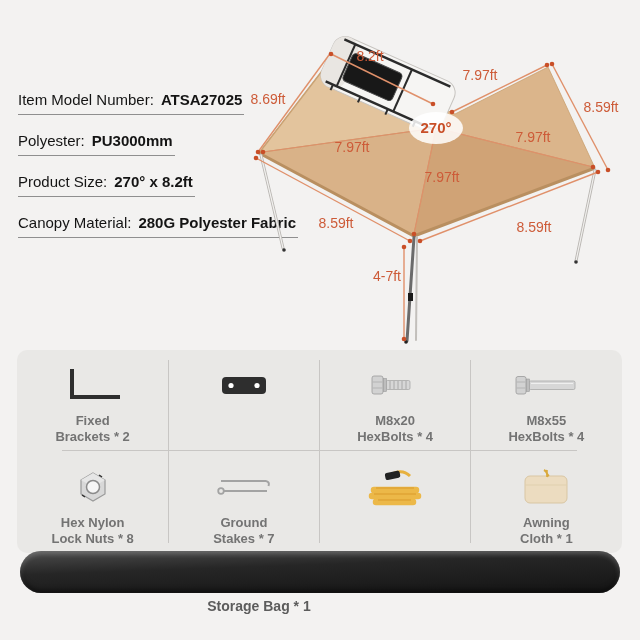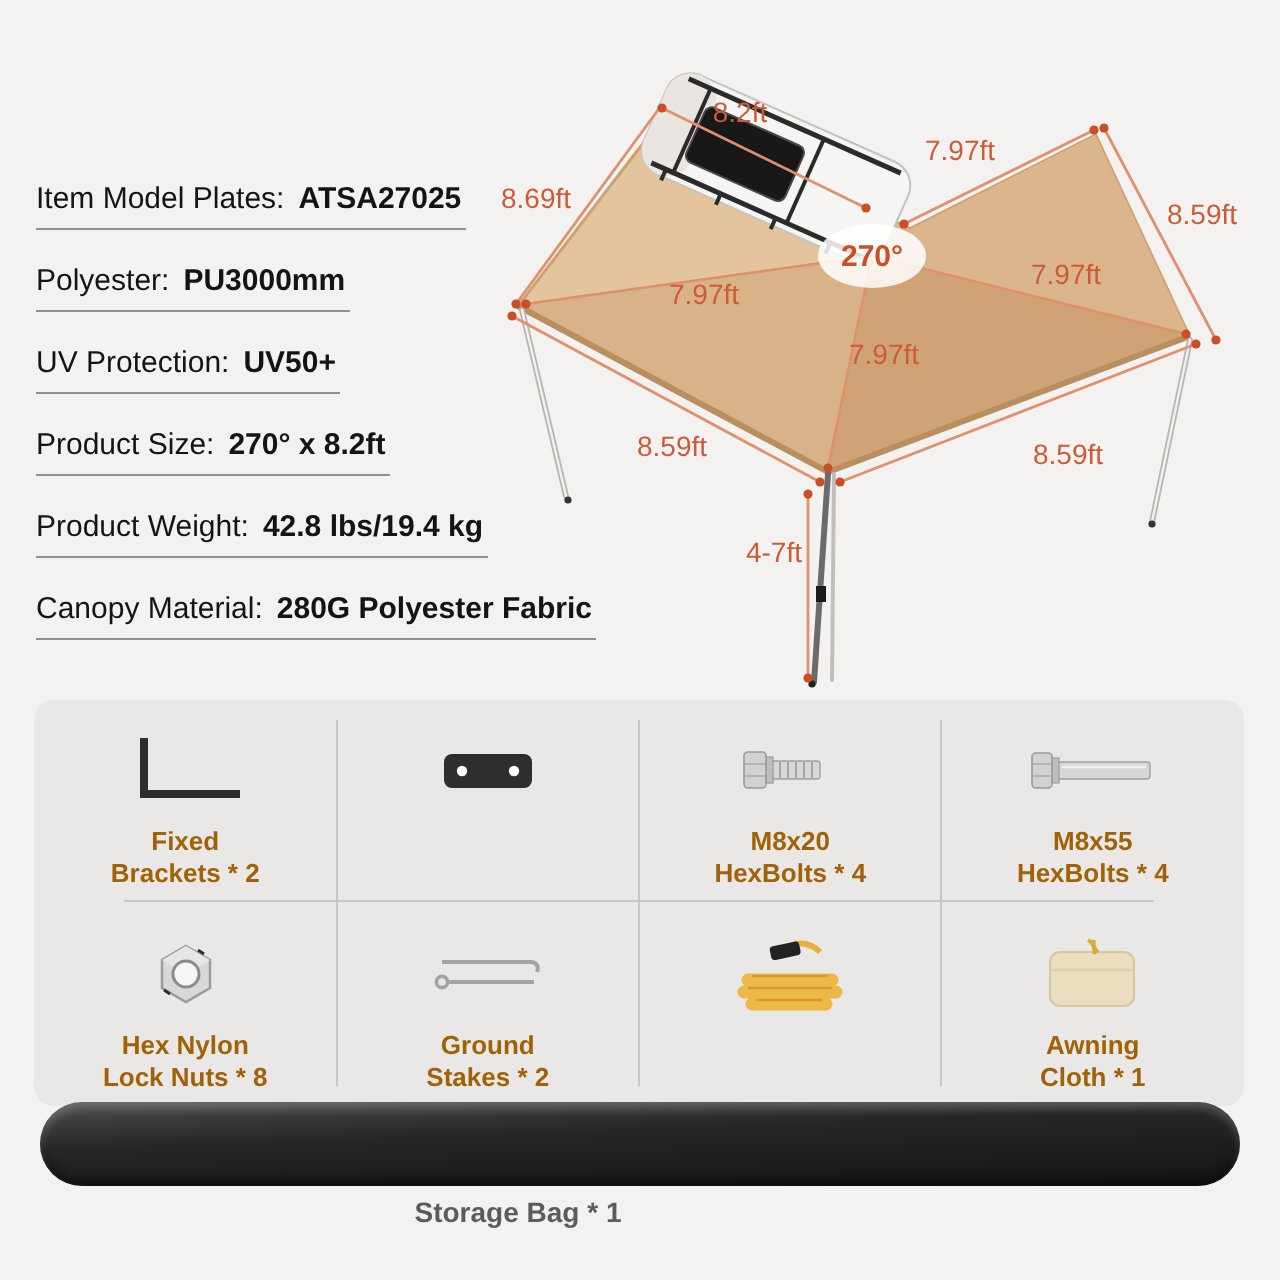--- a/index.html
+++ b/index.html
@@ -40,21 +40,21 @@
     width:100%;height:100%;
   }
   .part-cell{
     display:flex;flex-direction:column;align-items:center;
     justify-content:flex-start;padding-top:11px;height:101px;
     box-sizing:border-box;
   }
   .part-icon{height:48px;display:flex;align-items:center;justify-content:center;}
   .part-label{
     text-align:center;font-size:13px;font-weight:700;
-    color:#a16207;line-height:16px;margin-top:4px;
+    color:#737373;line-height:16px;margin-top:4px;
   }
   .vdiv{position:absolute;top:10px;bottom:10px;width:1px;background:#c8c6c4;}
   .vdiv1{left:151px;} .vdiv2{left:302px;} .vdiv3{left:453px;}
   .hdiv{position:absolute;left:45px;right:45px;top:100px;height:1px;background:#c8c6c4;}
   
   .storage-bag{
     position:absolute;left:20px;top:551px;width:600px;height:42px;
     border-radius:21px;
     background:linear-gradient(178deg,#4d4d4d 0%,#262626 38%,#141414 100%);
     box-shadow:inset 0 3px 5px rgba(255,255,255,.22), inset 0 -3px 5px rgba(0,0,0,.5);
@@ -62,38 +62,30 @@
   .bag-label{
     position:absolute;left:0;top:598px;width:518px;text-align:center;
     font-size:14px;font-weight:700;color:#5c5c5c;
   }
 </style>
 </head>
 <body>
 
 <div class="specs">
   <div class="spec-row">
-    <span class="spec-label">Item Model Plates:</span>
+    <span class="spec-label">Item Model Number:</span>
       <span class="spec-value">ATSA27025</span>
   </div>
   <div class="spec-row">
     <span class="spec-label">Polyester:</span>
       <span class="spec-value">PU3000mm</span>
   </div>
   <div class="spec-row">
-    <span class="spec-label">UV Protection:</span>
-      <span class="spec-value">UV50+</span>
-  </div>
-  <div class="spec-row">
     <span class="spec-label">Product Size:</span>
       <span class="spec-value">270° x 8.2ft</span>
-  </div>
-  <div class="spec-row">
-    <span class="spec-label">Product Weight:</span>
-      <span class="spec-value">42.8 lbs/19.4 kg</span>
   </div>
   <div class="spec-row">
     <span class="spec-label">Canopy Material:</span>
       <span class="spec-value">280G Polyester Fabric</span>
   </div>
 </div>
 
 <svg class="diagram" width="640" height="350" viewBox="0 0 640 350">
 
   <g>
@@ -265,21 +257,21 @@
       <div class="part-icon">
         <svg width="70" height="44" viewBox="0 0 70 44">
           <line x1="12" y1="16" x2="57" y2="16" stroke="#a3a3a3" stroke-width="2"></line>
           <path d="M57,16 q4,1 2.5,5" fill="none" stroke="#a3a3a3" stroke-width="2"></path>
           <line x1="14" y1="26" x2="58" y2="26" stroke="#a3a3a3" stroke-width="2"></line>
           <circle cx="12" cy="26" r="2.8" fill="none" stroke="#a3a3a3" stroke-width="1.8"></circle>
         </svg>
       </div>
       <div class="part-label">
         <div>Ground</div>
-          <div>Stakes * 2</div>
+          <div>Stakes * 7</div>
       </div>
     </div>
 
     <div class="part-cell">
       <div class="part-icon">
         <svg width="70" height="48" viewBox="0 0 70 48">
           <path d="M30,12 q12,-7 20,1" fill="none" stroke="#e7b13f" stroke-width="3"></path>
           <path d="M14,27 H56 M12,33 H58 M16,39 H53" stroke="#ecb848" stroke-width="6.5" stroke-linecap="round" fill="none"></path>
           <path d="M16,25 H54 M14,31 H56 M18,37 H51" stroke="#d99a2b" stroke-width="1.2" fill="none"></path>
           <rect x="25" y="9" width="15" height="7" rx="2" fill="#222" transform="rotate(-12 32 12)"></rect>

